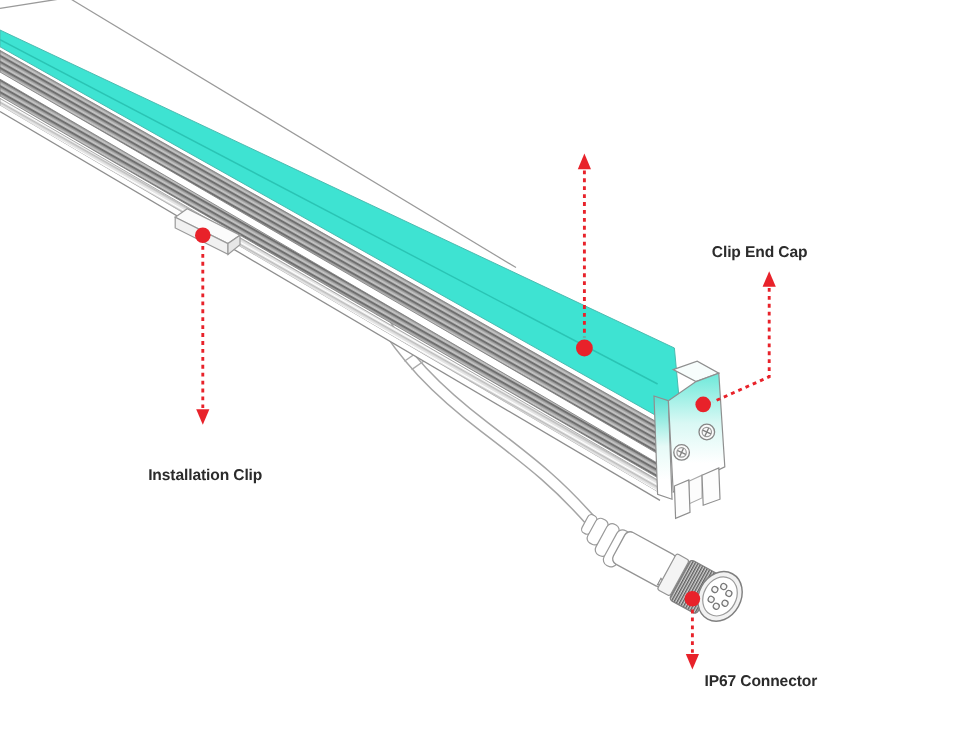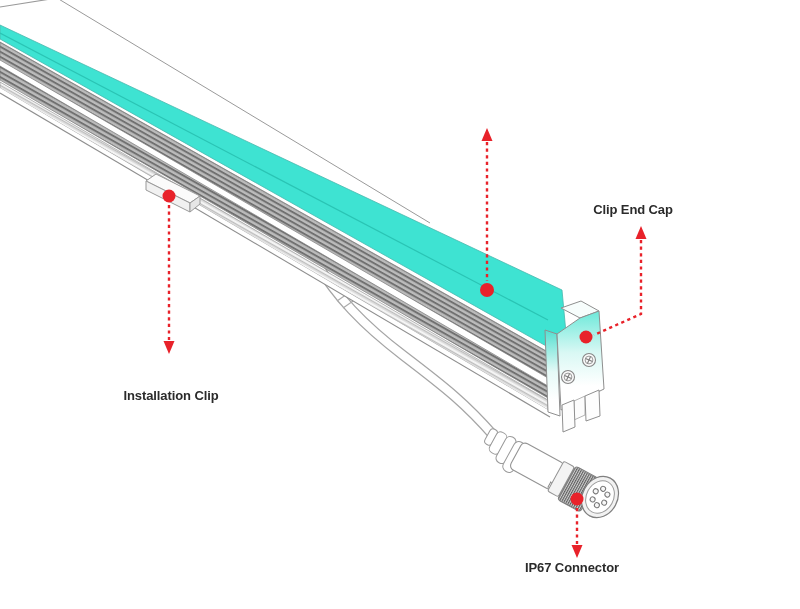--- a/index.html
+++ b/index.html
@@ -172,15 +172,15 @@
     <g>
       <circle cx="577" cy="499" r="6.5" stroke="none"></circle>
       <line x1="577" y1="508" x2="577" y2="544" fill="none" stroke-width="2.4" stroke-dasharray="3.2 3.4"></line>
       <polygon points="577,558 571.5,545 582.5,545" stroke="none"></polygon>
     </g>
   </g>
 </svg>
 
 <div class="callout-label" style="left:633px;top:203px;">Clip End Cap</div>
 <div class="callout-label" style="left:171px;top:357px;margin-top:32px;">Installation Clip</div>
-<div class="callout-label" style="left:548px;top:561px;padding-left:48px;">IP67 Connector</div>
+<div class="callout-label" style="left:610px;top:561px;padding-left:48px;">IP67 Connector</div>
 
 </div>
 
 </body></html>

